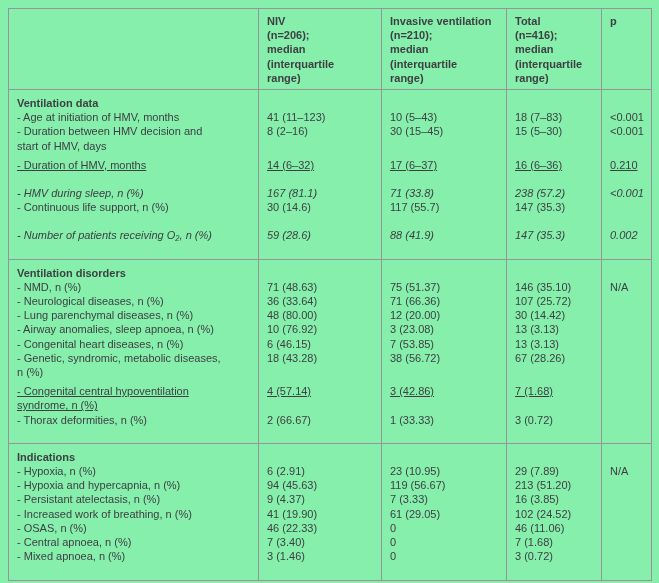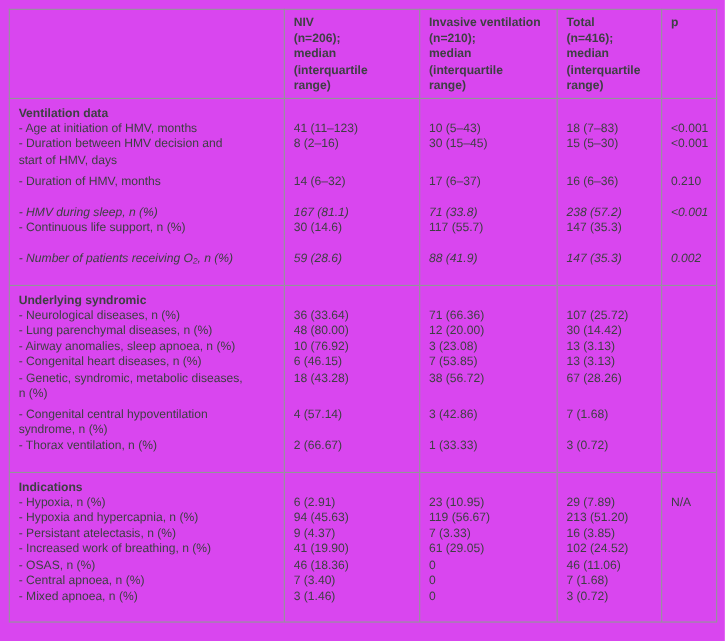--- a/index.html
+++ b/index.html
@@ -5,21 +5,21 @@
   html, body {
     margin: 0;
     padding: 0;
     background: #ffffff;
   }
   .page {
     width: 659px;
     height: 583px;
     box-sizing: border-box;
     padding: 8px;
-    background: #d946ef;
+    background: #86efac;
     font-family: "Liberation Sans", "DejaVu Sans", sans-serif;
     color: #3e4043;
   }
   table.stats {
     width: 643px;
     border-collapse: collapse;
     table-layout: fixed;
     font-size: 11px;
     line-height: 14.2px;
   }
@@ -46,21 +46,21 @@
     border-right: 1px solid #939598;
     vertical-align: top;
     text-align: left;
     padding: 0 8px;
     white-space: pre-line;
   }
   tr.section-title-row td { padding-top: 6px; margin-left: 36px; }
   tr.section-title-row td:first-child { font-weight: bold; }
   tr.last-row td { padding-bottom: 16px; }
   tr.gap-lg td { padding-top: 14px; font-style: italic; }
-  tr.gap-sm td { padding-top: 5px; }
+  tr.gap-sm td { padding-top: 5px; text-decoration: underline; }
 </style>
 </head>
 <body>
 
 <div class="page">
   <table class="stats">
     <colgroup>
       <col class="c-label">
       <col class="c-niv">
       <col class="c-invasive">
@@ -136,25 +136,32 @@
         <tr class="gap-lg last-row">
           <td>- Number of patients receiving O₂, n (%)</td>
           <td>59 (28.6)</td>
           <td>88 (41.9)</td>
           <td>147 (35.3)</td>
           <td>0.002</td>
         </tr>
       </tbody>
       <tbody>
         <tr class="section-title-row">
-          <td>Underlying syndromic</td>
-          <td></td>
-          <td></td>
-          <td></td>
-          <td></td>
+          <td>Ventilation disorders</td>
+          <td></td>
+          <td></td>
+          <td></td>
+          <td></td>
+        </tr>
+        <tr>
+          <td>- NMD, n (%)</td>
+          <td>71 (48.63)</td>
+          <td>75 (51.37)</td>
+          <td>146 (35.10)</td>
+          <td>N/A</td>
         </tr>
         <tr>
           <td>- Neurological diseases, n (%)</td>
           <td>36 (33.64)</td>
           <td>71 (66.36)</td>
           <td>107 (25.72)</td>
           <td></td>
         </tr>
         <tr>
           <td>- Lung parenchymal diseases, n (%)</td>
@@ -187,21 +194,21 @@
         </tr>
         <tr class="gap-sm">
           <td>- Congenital central hypoventilation
 syndrome, n (%)</td>
           <td>4 (57.14)</td>
           <td>3 (42.86)</td>
           <td>7 (1.68)</td>
           <td></td>
         </tr>
         <tr class="last-row">
-          <td>- Thorax ventilation, n (%)</td>
+          <td>- Thorax deformities, n (%)</td>
           <td>2 (66.67)</td>
           <td>1 (33.33)</td>
           <td>3 (0.72)</td>
           <td></td>
         </tr>
       </tbody>
       <tbody>
         <tr class="section-title-row">
           <td>Indications</td>
           <td></td>
@@ -232,21 +239,21 @@
         </tr>
         <tr>
           <td>- Increased work of breathing, n (%)</td>
           <td>41 (19.90)</td>
           <td>61 (29.05)</td>
           <td>102 (24.52)</td>
           <td></td>
         </tr>
         <tr>
           <td>- OSAS, n (%)</td>
-          <td>46 (18.36)</td>
+          <td>46 (22.33)</td>
           <td>0</td>
           <td>46 (11.06)</td>
           <td></td>
         </tr>
         <tr>
           <td>- Central apnoea, n (%)</td>
           <td>7 (3.40)</td>
           <td>0</td>
           <td>7 (1.68)</td>
           <td></td>

